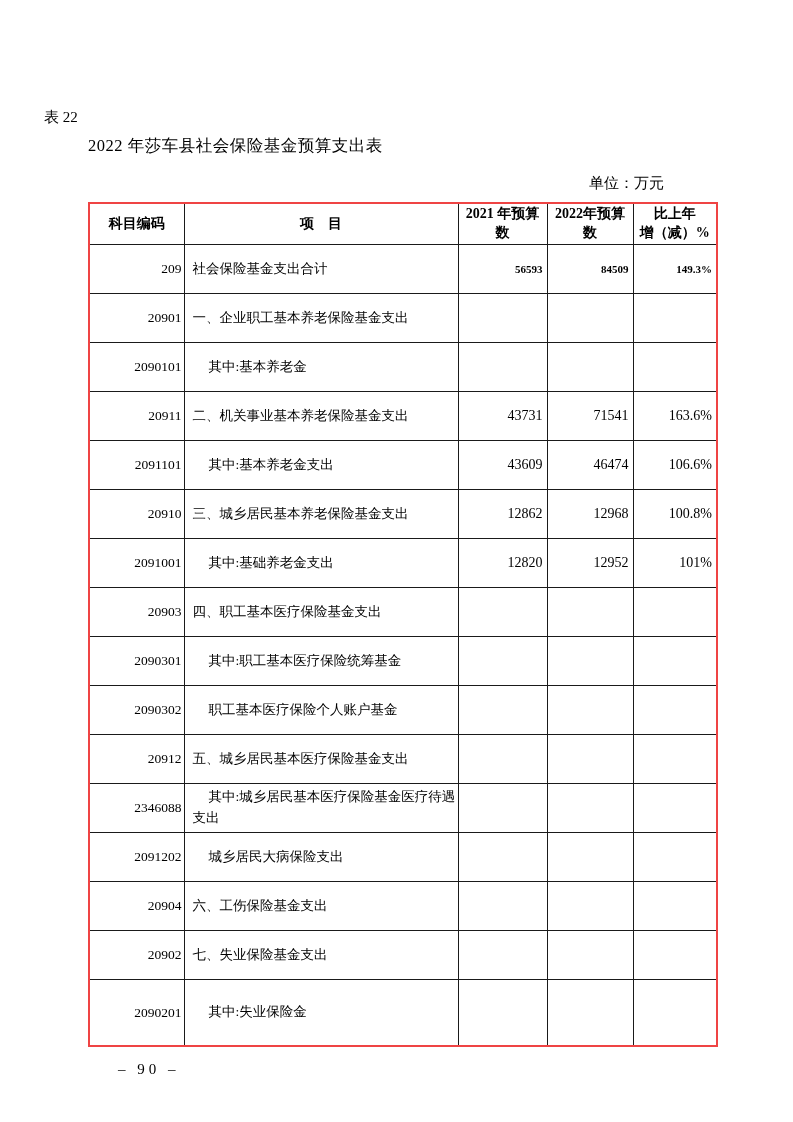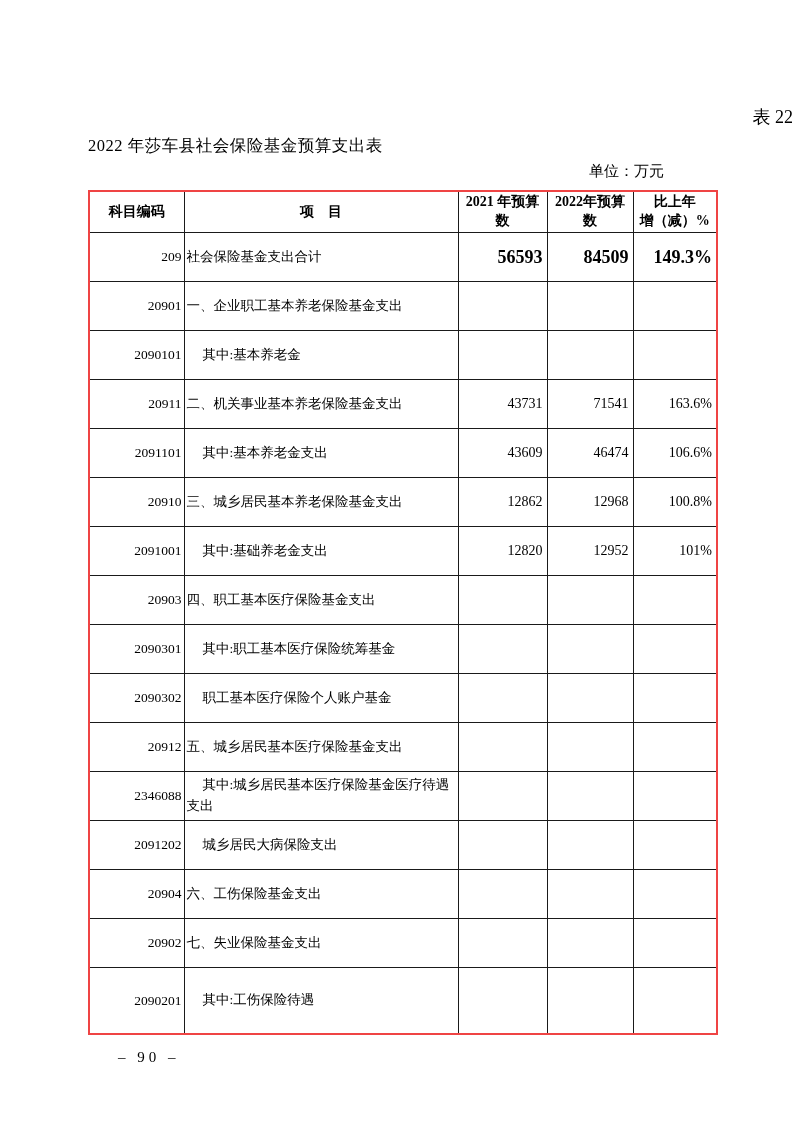--- a/index.html
+++ b/index.html
@@ -13,44 +13,43 @@
     position: relative;
     font-family: "Liberation Serif", "DejaVu Serif", serif;
     color: #000000;
     overflow: hidden;
   }
   .page {
     padding-top: 106px;
   }
   .table-label {
     margin-left: 44px;
-    font-size: 18px;
+    font-size: 15px;
     height: 22px;
     line-height: 22px;
-    text-align: right;
   }
   .doc-title {
     width: 628px;
     margin-left: 88px;
     text-align: left;
     font-size: 16.5px;
     height: 24px;
     line-height: 24px;
     margin-top: 6px;
     letter-spacing: 0.5px;
   }
   .unit-row {
     width: 716px;
     box-sizing: border-box;
     text-align: right;
     padding-right: 52px;
     font-size: 15px;
     height: 22px;
     line-height: 22px;
-    margin-top: 2px;
+    margin-top: 14px;
   }
   table.budget {
     border-collapse: collapse;
     table-layout: fixed;
     margin-left: 88px;
     margin-top: 8px;
     width: 628px;
     border: 2px solid #ef4444;
   }
   table.budget th, table.budget td {
@@ -69,35 +68,35 @@
   tbody td { height: 44px; }
   tbody tr:nth-child(16) td, tbody tr:nth-child(17) td { height: 61px; }
   td.cell-code {
     font-size: 13.5px;
     text-align: right;
     padding: 0 2px 0 3px;
   }
   td.cell-item {
     font-size: 13.5px;
     text-align: left;
-    padding: 2px 2px;
+    padding: 2px 8px;
   }
   td.cell-item .line {
     white-space: nowrap;
     line-height: 1.55;
   }
   td.cell-item .line.indented { text-indent: 16px; }
   td.num {
     font-size: 14px;
     text-align: right;
     padding: 0 4px 0 1px;
   }
   tr.emphasis td.num {
     font-weight: bold;
-    font-size: 18px;
+    font-size: 11px;
   }
   .page-number {
     margin-left: 118px;
     margin-top: 14px;
     font-size: 15px;
     letter-spacing: 4px;
   }
 </style>
 </head>
 <body>
@@ -263,21 +262,21 @@
           <td class="cell-item">
             <div class="line">七、失业保险基金支出</div>
           </td>
           <td class="num"></td>
           <td class="num"></td>
           <td class="num"></td>
         </tr>
         <tr>
           <td class="cell-code">2090201</td>
           <td class="cell-item">
-            <div class="line indented">其中:工伤保险待遇</div>
+            <div class="line indented">其中:失业保险金</div>
           </td>
           <td class="num"></td>
           <td class="num"></td>
           <td class="num"></td>
         </tr>
       </tbody>
   </table>
 
   <div class="page-number">– 90 –</div>
 

